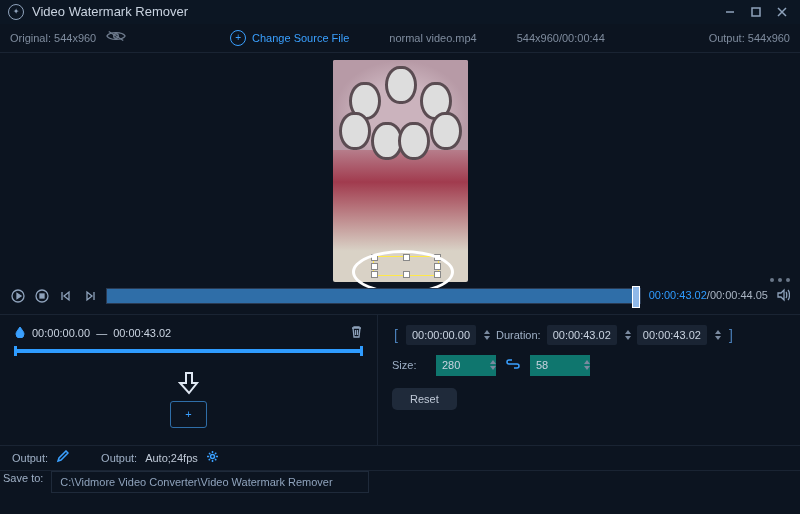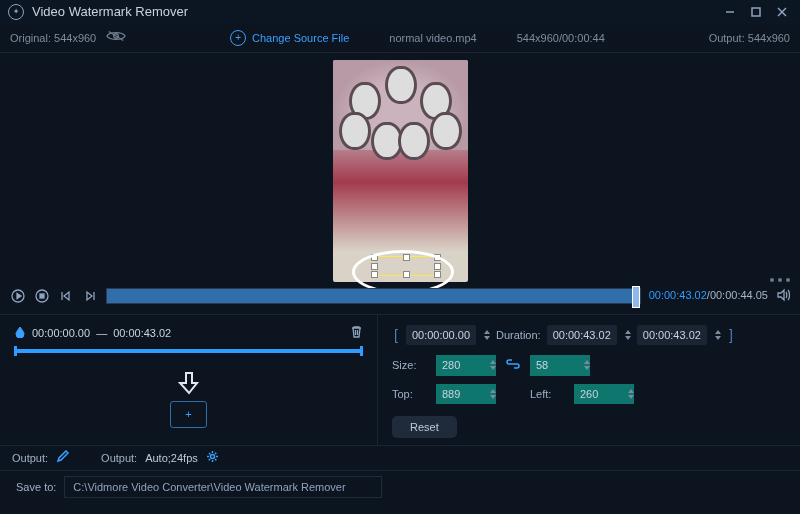--- a/index.html
+++ b/index.html
@@ -60,21 +60,21 @@
   .prow{display:flex;align-items:center;gap:10px;font-size:11px;color:#9fb0c6;margin-bottom:8px}
   .prow .lbl{width:34px}
   .nfield{display:flex;align-items:center;background:#0f766e}
   .nfield .val{width:40px;padding:3px 6px;color:#c9d3e0}
   .link-ic{color:#3aa0ff}
   .link-ic svg{width:14px;height:10px;stroke:#3aa0ff;fill:none;stroke-width:1.5}
   .reset{background:#1f2a3a;color:#c0cad8;border:none;padding:5px 18px;border-radius:5px;font-size:11px;margin-top:4px}
   .divider{height:1px;background:#1a2433}
   .outrow{height:24px;display:flex;align-items:center;padding:0 12px;gap:8px;font-size:11px;color:#9fb0c6}
   .outrow .pen svg,.outrow .gear svg{width:13px;height:13px;stroke:#3aa0ff;fill:none;stroke-width:1.5}
-  .saverow{height:32px;display:flex;align-items:center;padding:0 16px;gap:8px;font-size:11px;color:#9fb0c6;border-top:1px solid #1a2433}
+  .saverow{height:32px;display:flex;align-items:flex-start;padding:0 3px;gap:8px;font-size:11px;color:#9fb0c6;border-top:1px solid #1a2433}
   .path{flex:0 0 auto;background:#0c1420;border:1px solid #1f2a3a;padding:3px 8px;color:#8fa3bc;min-width:300px}
   .export{margin-left:auto;background:#1e90ff;color:#fff;border:none;padding:8px 36px;border-radius:3px;font-size:12px}
 </style>
 </head>
 <body>
 
 <div class="titlebar">
   <span class="logo">✦</span>
   <span>Video Watermark Remover</span>
   <span class="spacer"></span>
@@ -236,39 +236,20 @@
             <path d="M5 5H3a2 2 0 110-4h3M9 5h2a2 2 0 110 4H8M5 5h4"></path>
           </svg></span>
       <span class="nfield">
           <span class="val">58</span>
           <span class="spin">
             <span class="u"></span>
             <span class="d"></span>
           </span>
         </span>
     </div>
-    <div class="prow">
-      <span class="lbl">Top:</span>
-      <span class="nfield">
-          <span class="val">889</span>
-          <span class="spin">
-            <span class="u"></span>
-            <span class="d"></span>
-          </span>
-        </span>
-      <span style="width:14px"></span>
-      <span class="lbl">Left:</span>
-      <span class="nfield">
-          <span class="val">260</span>
-          <span class="spin">
-            <span class="u"></span>
-            <span class="d"></span>
-          </span>
-        </span>
-    </div>
     <button class="reset">Reset</button>
   </div>
 </div>
 
 <div class="divider"></div>
 
 <div class="outrow">
   <span>Output:</span>
   <span class="pen"><svg viewBox="0 0 13 13">
         <path d="M2 11l1-3 7-7 2 2-7 7-3 1z"></path>

